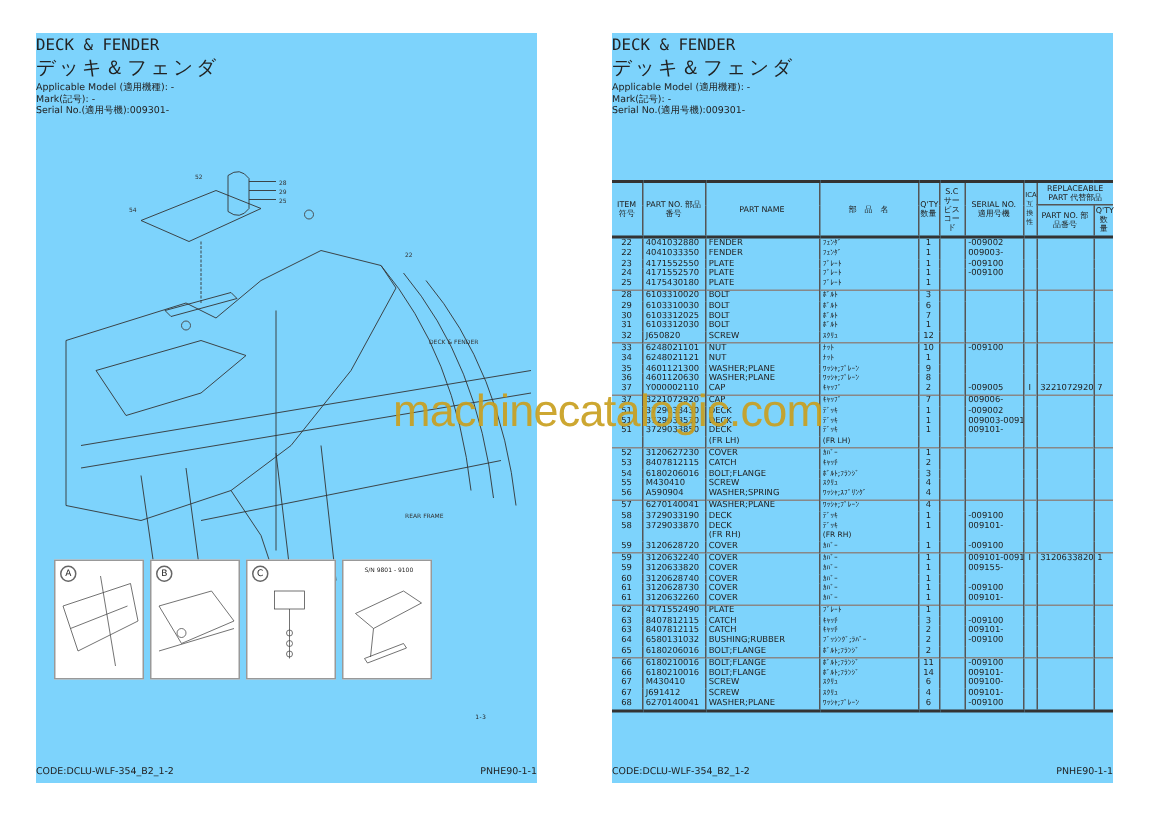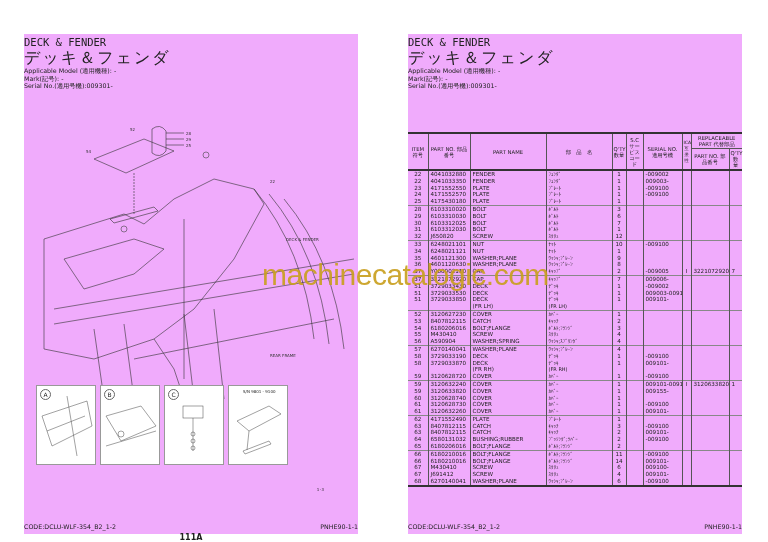--- a/index.html
+++ b/index.html
@@ -1,21 +1,21 @@
 <!DOCTYPE html>
 <html><head>
 <meta charset="utf-8">
 <style>
   html,body{margin:0;padding:0;background:#fff;}
   body{width:768px;height:542px;position:relative;overflow:hidden;font-family:"DejaVu Sans Mono","Liberation Mono",monospace;color:#222;}
-  .page{position:absolute;top:22px;height:500px;background:#f0abfc;margin-top:12px;}
+  .page{position:absolute;top:22px;height:500px;background:#7dd3fc;}
   .page.left{left:24px;width:334px;}
   .page.right{left:408px;width:334px;}
   .title-en{position:absolute;left:0;top:2px;font-size:10.5px;font-family:"DejaVu Sans Mono",monospace;letter-spacing:0;}
-  .title-jp{position:absolute;left:0;top:14px;font-size:16px;font-family:"DejaVu Sans",sans-serif;letter-spacing:2px;}
+  .title-jp{position:absolute;left:0;top:14px;font-size:13px;font-family:"DejaVu Sans",sans-serif;letter-spacing:2px;}
   .meta{position:absolute;left:0;top:33px;font-size:6.3px;line-height:7.6px;font-family:"DejaVu Sans",sans-serif;}
   .footer-code{position:absolute;left:0;top:489px;font-size:6.3px;font-family:"DejaVu Sans",sans-serif;}
   .footer-ref{position:absolute;right:0;top:489px;font-size:6.3px;font-family:"DejaVu Sans",sans-serif;}
   .page-no{position:absolute;left:0;right:0;top:499px;text-align:center;font-size:8px;font-weight:bold;font-family:"DejaVu Sans",sans-serif;}
 
   
   .diagram{position:absolute;left:10px;top:75px;width:330px;height:400px;}
   .detail-row{position:absolute;left:2px;top:270px;width:260px;height:88px;}
   .detail-box{position:absolute;top:6px;width:58px;height:78px;border:1px solid #999;background:#fff;}
   .detail-box .tag{position:absolute;left:3px;top:3px;width:9px;height:9px;border:1px solid #666;border-radius:50%;font-size:6px;line-height:9px;text-align:center;font-family:"DejaVu Sans",sans-serif;}
@@ -139,21 +139,20 @@
               <line x1="20" y1="45" x2="18" y2="64"></line>
             </g>
           </svg>
       </div>
     </div>
     <span class="fig-no">1-3</span>
   </div>
 
   <div class="footer-code">CODE:DCLU-WLF-354_B2_1-2</div>
   <div class="footer-ref">PNHE90-1-1</div>
-  <div class="page-no">111A</div>
 </div>
 
 <div class="page right">
   <div class="title-en">DECK &amp; FENDER</div>
   <div class="title-jp">デッキ＆フェンダ</div>
   <div class="meta">
     <div>Applicable Model (適用機種): -</div>
     <div>Mark(記号): -</div>
     <div>Serial No.(適用号機):009301-</div>
   </div>

